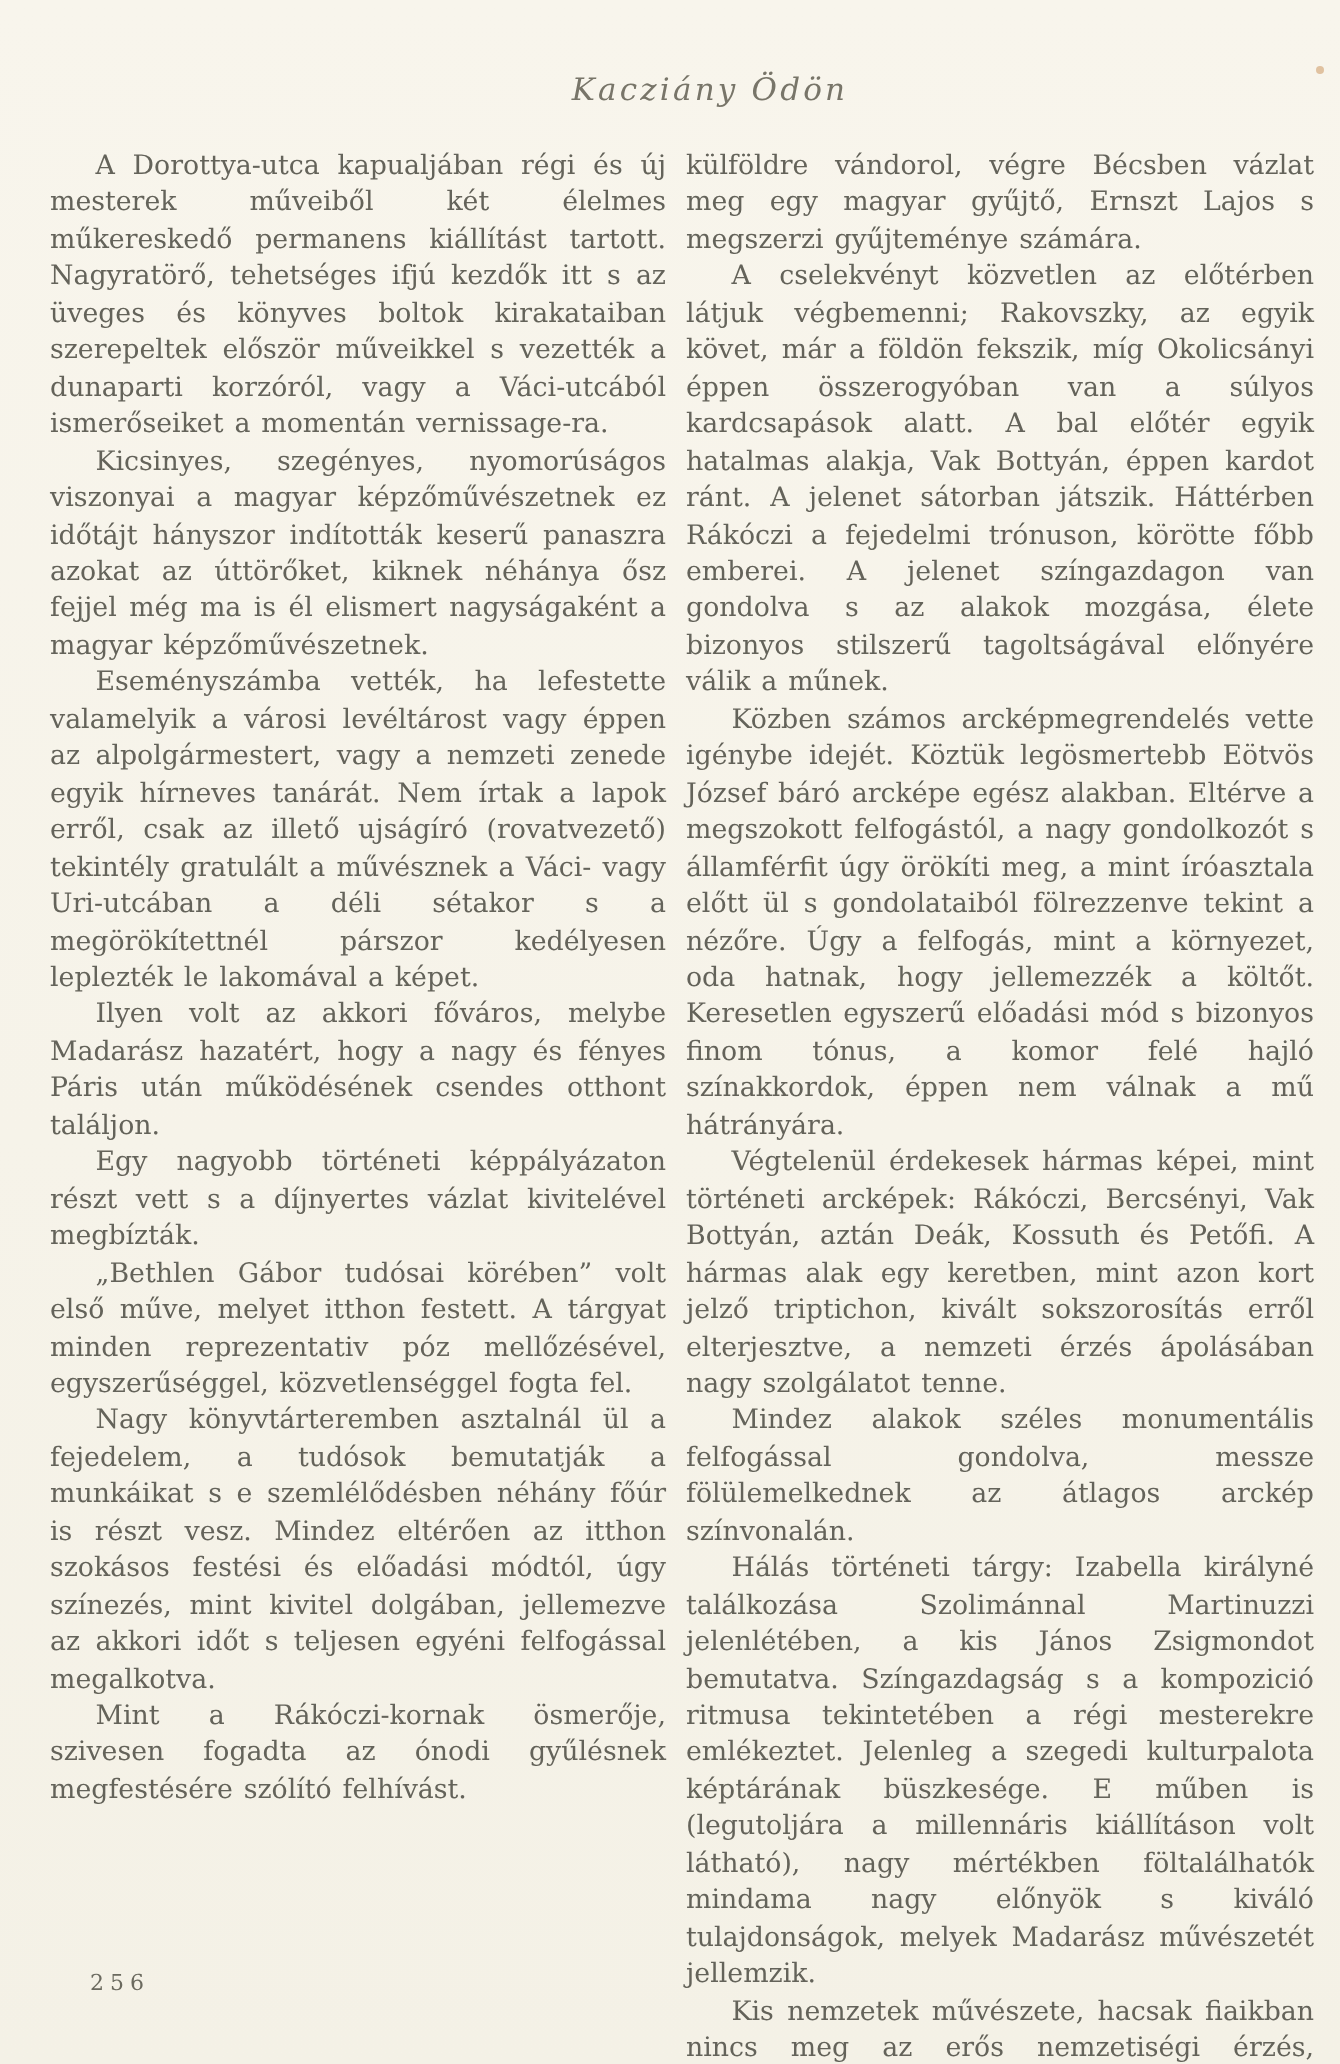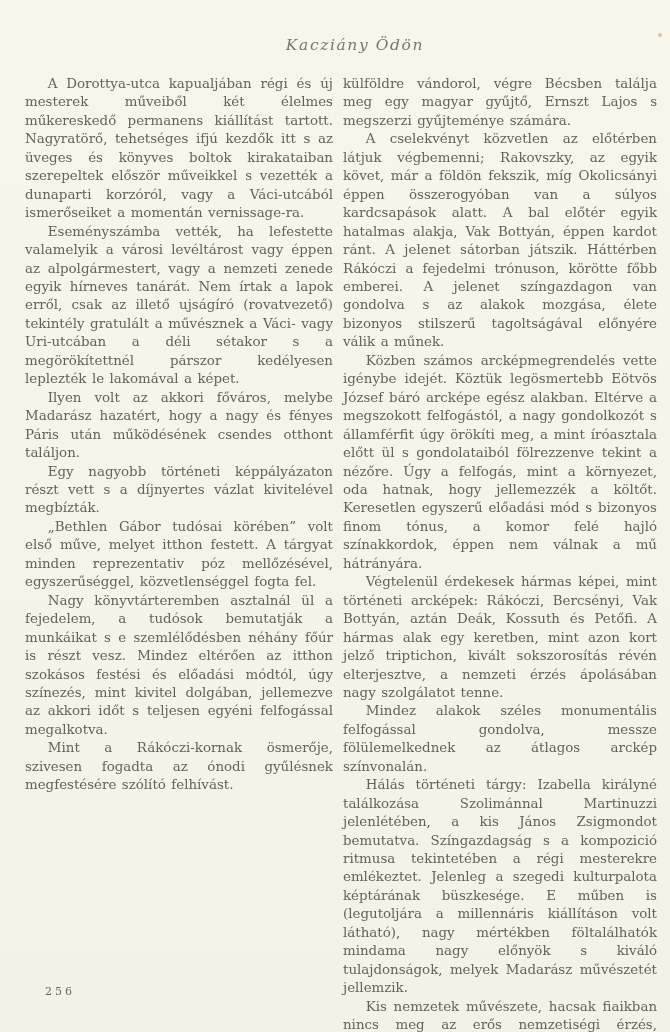--- a/index.html
+++ b/index.html
@@ -72,34 +72,35 @@
 <body>
 
 <div class="page">
 
   <div class="header">Kacziány Ödön</div>
 
   <div class="columns">
 
     <div class="col col-left">
       <p class="para indent">A Dorottya-utca kapualjában régi és új mesterek műveiből két élelmes műkereskedő permanens kiállítást tartott. Nagyratörő, tehetséges ifjú kezdők itt s az üveges és könyves boltok kirakataiban szerepeltek először műveikkel s vezették a dunaparti korzóról, vagy a Váci-utcából ismerőseiket a momentán vernissage-ra.</p>
+      <p class="para indent">Kicsinyes, szegényes, nyomorúságos viszonyai a magyar képzőművészetnek ez időtájt hányszor indították keserű panaszra azokat az úttörőket, kiknek néhánya ősz fejjel még ma is él elismert nagyságaként a magyar képzőművészetnek.</p>
       <p class="para indent">Eseményszámba vették, ha lefestette valamelyik a városi levéltárost vagy éppen az alpolgármestert, vagy a nemzeti zenede egyik hírneves tanárát. Nem írtak a lapok erről, csak az illető ujságíró (rovatvezető) tekintély gratulált a művésznek a Váci- vagy Uri-utcában a déli sétakor s a megörökítettnél párszor kedélyesen leplezték le lakomával a képet.</p>
       <p class="para indent">Ilyen volt az akkori főváros, melybe Madarász hazatért, hogy a nagy és fényes Páris után működésének csendes otthont találjon.</p>
       <p class="para indent">Egy nagyobb történeti képpályázaton részt vett s a díjnyertes vázlat kivitelével megbízták.</p>
       <p class="para indent">„Bethlen Gábor tudósai körében” volt első műve, melyet itthon festett. A tárgyat minden reprezentativ póz mellőzésével, egyszerűséggel, közvetlenséggel fogta fel.</p>
       <p class="para indent">Nagy könyvtárteremben asztalnál ül a fejedelem, a tudósok bemutatják a munkáikat s e szemlélődésben néhány főúr is részt vesz. Mindez eltérően az itthon szokásos festési és előadási módtól, úgy színezés, mint kivitel dolgában, jellemezve az akkori időt s teljesen egyéni felfogással megalkotva.</p>
       <p class="para indent">Mint a Rákóczi-kornak ösmerője, szivesen fogadta az ónodi gyűlésnek megfestésére szólító felhívást.</p>
 
     </div>
 
     <div class="col col-right">
-      <p class="para">külföldre vándorol, végre Bécsben találja meg egy magyar gyűjtő, Ernszt Lajos s megszerzi gyűjteménye számára.</p>
+      <p class="para">külföldre vándorol, végre Bécsben vázlat meg egy magyar gyűjtő, Ernszt Lajos s megszerzi gyűjteménye számára.</p>
       <p class="para indent">A cselekvényt közvetlen az előtérben látjuk végbemenni; Rakovszky, az egyik követ, már a földön fekszik, míg Okolicsányi éppen összerogyóban van a súlyos kardcsapások alatt. A bal előtér egyik hatalmas alakja, Vak Bottyán, éppen kardot ránt. A jelenet sátorban játszik. Háttérben Rákóczi a fejedelmi trónuson, körötte főbb emberei. A jelenet színgazdagon van gondolva s az alakok mozgása, élete bizonyos stilszerű tagoltságával előnyére válik a műnek.</p>
       <p class="para indent">Közben számos arcképmegrendelés vette igénybe idejét. Köztük legösmertebb Eötvös József báró arcképe egész alakban. Eltérve a megszokott felfogástól, a nagy gondolkozót s államférfit úgy örökíti meg, a mint íróasztala előtt ül s gondolataiból fölrezzenve tekint a nézőre. Úgy a felfogás, mint a környezet, oda hatnak, hogy jellemezzék a költőt. Keresetlen egyszerű előadási mód s bizonyos finom tónus, a komor felé hajló színakkordok, éppen nem válnak a mű hátrányára.</p>
-      <p class="para indent">Végtelenül érdekesek hármas képei, mint történeti arcképek: Rákóczi, Bercsényi, Vak Bottyán, aztán Deák, Kossuth és Petőfi. A hármas alak egy keretben, mint azon kort jelző triptichon, kivált sokszorosítás révén elterjesztve, a nemzeti érzés ápolásában nagy szolgálatot tenne.</p>
+      <p class="para indent">Végtelenül érdekesek hármas képei, mint történeti arcképek: Rákóczi, Bercsényi, Vak Bottyán, aztán Deák, Kossuth és Petőfi. A hármas alak egy keretben, mint azon kort jelző triptichon, kivált sokszorosítás erről elterjesztve, a nemzeti érzés ápolásában nagy szolgálatot tenne.</p>
       <p class="para indent">Mindez alakok széles monumentális felfogással gondolva, messze fölülemelkednek az átlagos arckép színvonalán.</p>
       <p class="para indent">Hálás történeti tárgy: Izabella királyné találkozása Szolimánnal Martinuzzi jelenlétében, a kis János Zsigmondot bemutatva. Színgazdagság s a kompozició ritmusa tekintetében a régi mesterekre emlékeztet. Jelenleg a szegedi kulturpalota képtárának büszkesége. E műben is (legutoljára a millennáris kiállításon volt látható), nagy mértékben föltalálhatók mindama nagy előnyök s kiváló tulajdonságok, melyek Madarász művészetét jellemzik.</p>
       <p class="para indent">Kis nemzetek művészete, hacsak fiaikban nincs meg az erős nemzetiségi érzés, rendesen olyan, mint a csónak, melyet maga után vontat a nagy hajó. Az erősebb önkénytelenül is</p>
     </div>
 
   </div>
 
   <div class="page-number">256</div>
 
   <div class="speck"></div>

